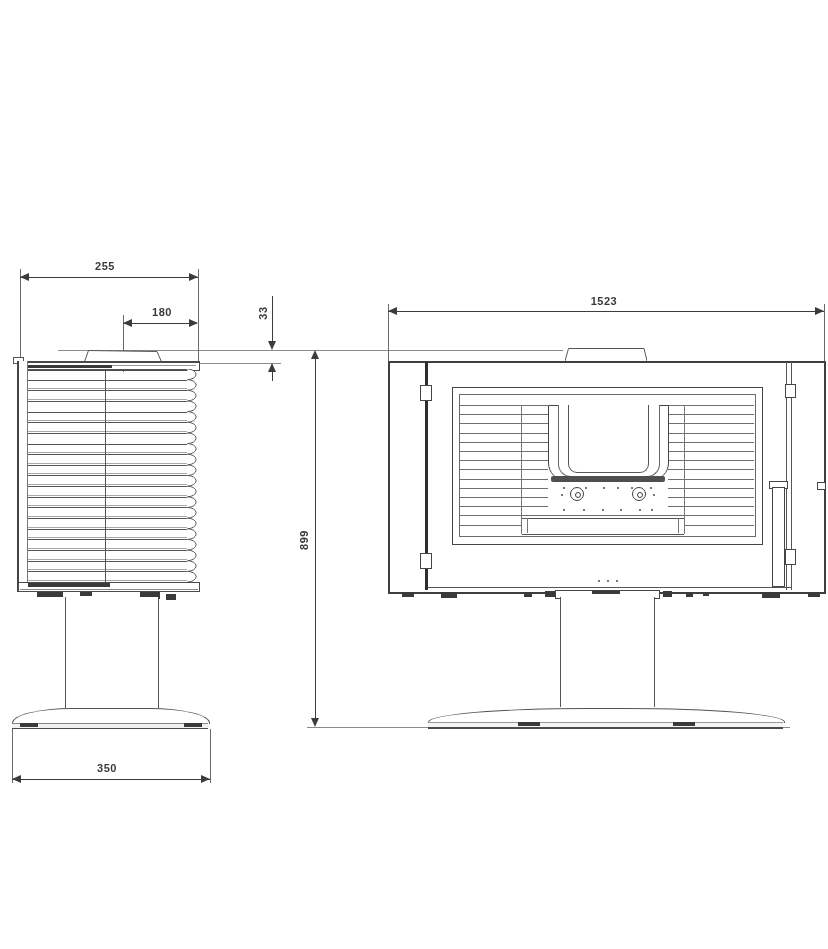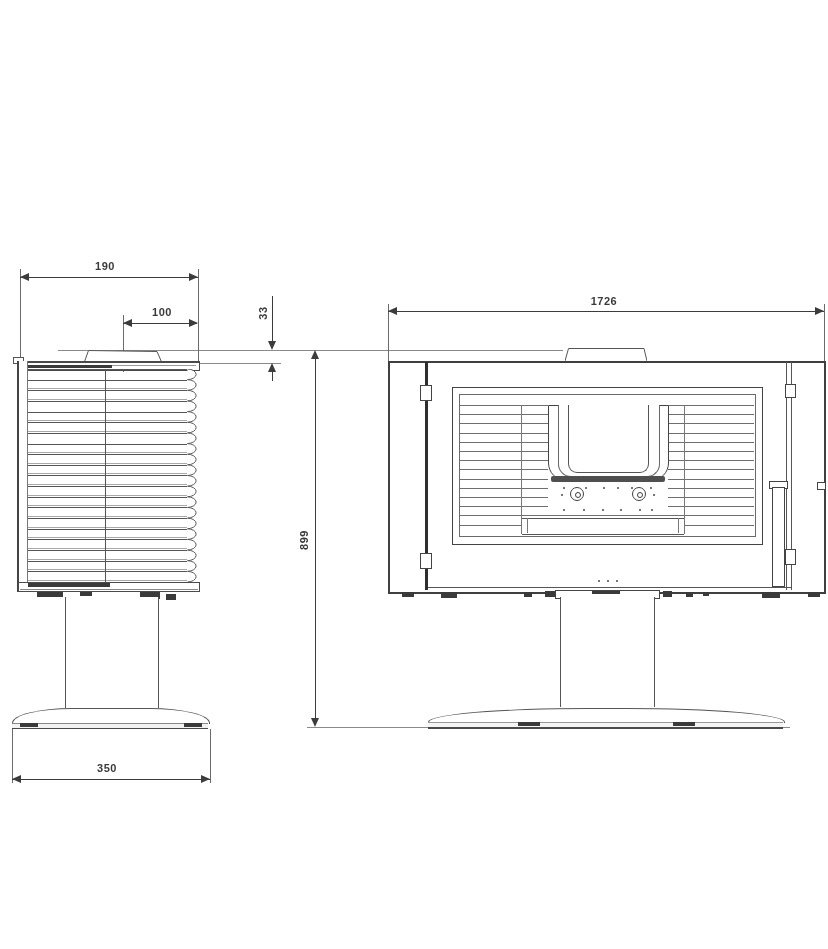--- a/index.html
+++ b/index.html
@@ -27,27 +27,27 @@
   <div class="a" style="left:200px;top:363px;width:81px;height:1px;background:#8a8a8a"></div>
   <div class="a" style="left:307px;top:727px;width:483px;height:1px;background:#8a8a8a"></div>
 
   <div class="a" style="inset:0">
 
     <div class="a" style="left:20px;top:269px;width:1px;height:92px;background:#6a6a6a"></div>
     <div class="a" style="left:198px;top:269px;width:1px;height:92px;background:#6a6a6a"></div>
     <div class="a" style="left:20px;top:277px;width:178px;height:1px;background:#3c3c3c"></div>
     <div class="a aL" style="left:20px;top:273px"></div>
     <div class="a aR" style="left:189px;top:273px"></div>
-    <div class="t" style="left:85px;top:259px;width:40px">190</div>
+    <div class="t" style="left:85px;top:259px;width:40px">255</div>
 
     <div class="a" style="left:123px;top:315px;width:1px;height:57px;background:#6a6a6a"></div>
     <div class="a" style="left:123px;top:323px;width:74px;height:1px;background:#3c3c3c"></div>
     <div class="a aL" style="left:123px;top:319px"></div>
     <div class="a aR" style="left:189px;top:319px"></div>
-    <div class="t" style="left:142px;top:305px;width:40px">100</div>
+    <div class="t" style="left:142px;top:305px;width:40px">180</div>
 
     <div class="a" style="left:272px;top:296px;width:1px;height:45px;background:#3c3c3c"></div>
     <div class="a aD" style="left:268px;top:341px"></div>
     <div class="a aU" style="left:268px;top:363px"></div>
     <div class="a" style="left:272px;top:372px;width:1px;height:9px;background:#3c3c3c"></div>
     <div class="t" style="left:251px;top:306px;width:24px;transform:rotate(-90deg)">33</div>
 
     <svg class="a" style="left:84px;top:350px" width="78" height="13">
       <path d="M0 13 L4.5 0.5 L73 1.5 L78 13" fill="#fff" stroke="#555" stroke-width="1"></path>
     </svg>
@@ -87,21 +87,21 @@
     <div class="t" style="left:87px;top:761px;width:40px">350</div>
   </div>
 
   <div class="a" style="inset:0">
 
     <div class="a" style="left:388px;top:304px;width:1px;height:57px;background:#6a6a6a"></div>
     <div class="a" style="left:824px;top:304px;width:1px;height:57px;background:#6a6a6a"></div>
     <div class="a" style="left:388px;top:311px;width:436px;height:1px;background:#3c3c3c"></div>
     <div class="a aL" style="left:388px;top:307px"></div>
     <div class="a aR" style="left:815px;top:307px"></div>
-    <div class="t" style="left:582px;top:294px;width:44px">1726</div>
+    <div class="t" style="left:582px;top:294px;width:44px">1523</div>
 
     <div class="a" style="left:315px;top:359px;width:1px;height:359px;background:#3c3c3c"></div>
     <div class="a aU" style="left:311px;top:350px"></div>
     <div class="a aD" style="left:311px;top:718px"></div>
     <div class="t" style="left:287px;top:533px;width:34px;transform:rotate(-90deg)">899</div>
 
     <svg class="a" style="left:565px;top:348px" width="82" height="13">
       <path d="M0 13 L3.5 0.5 L79 0.5 L82 13" fill="#fff" stroke="#555" stroke-width="1"></path>
     </svg>
 

